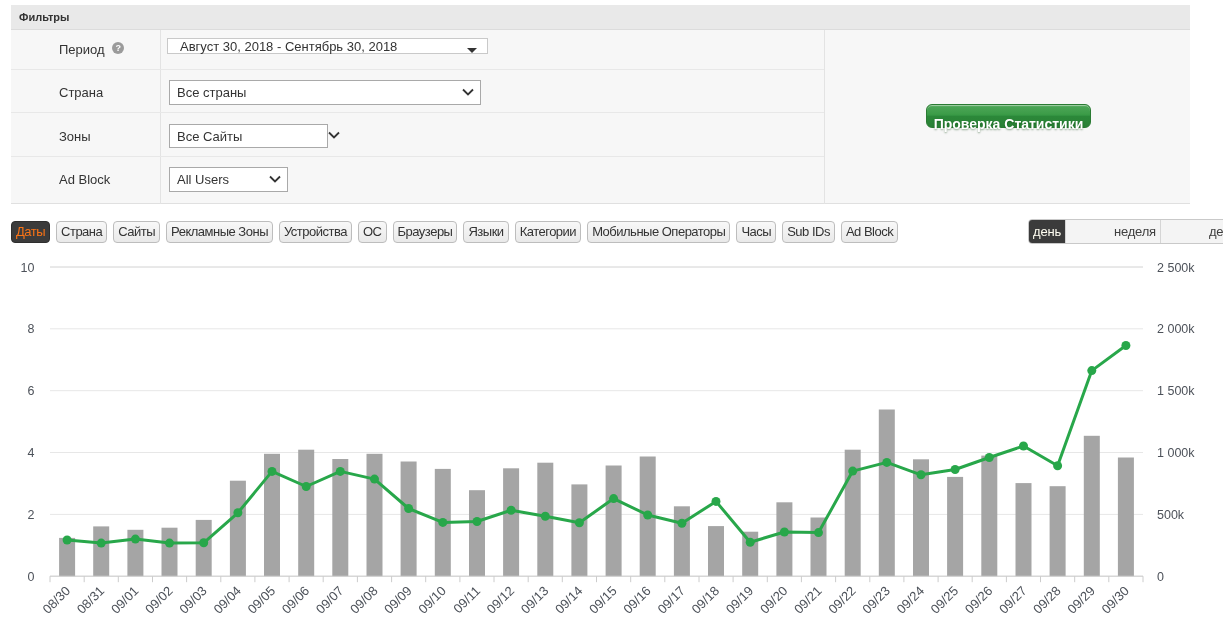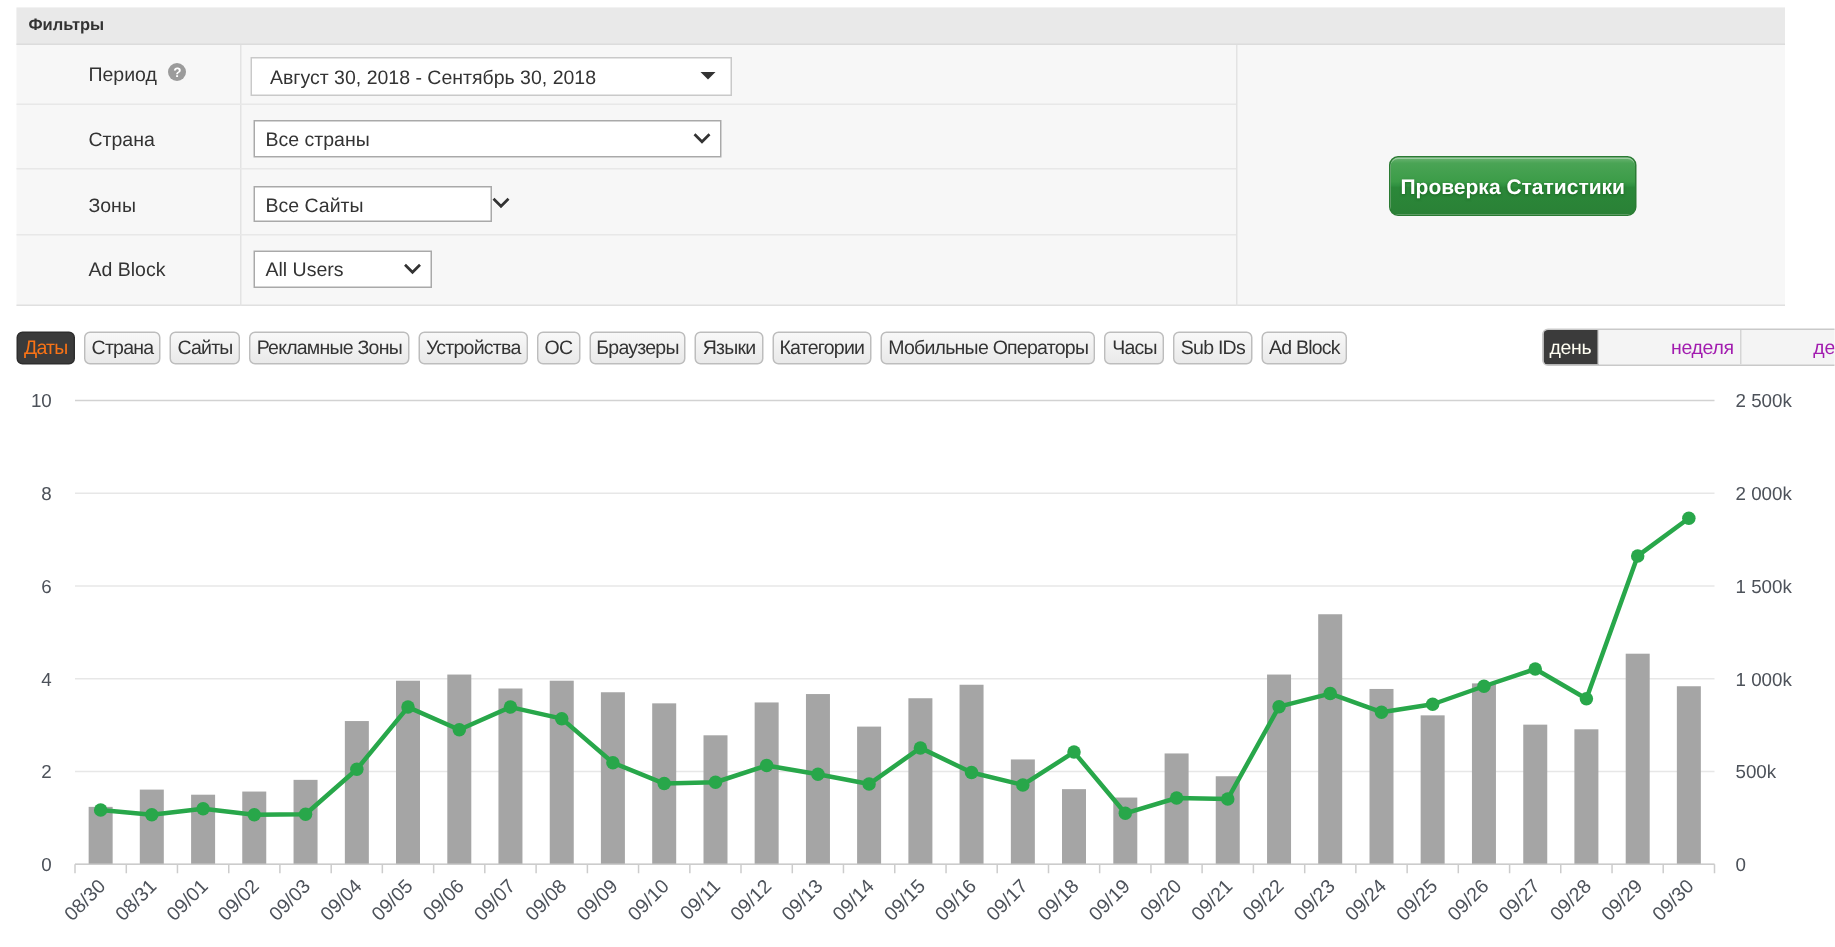--- a/index.html
+++ b/index.html
@@ -10,45 +10,45 @@
 .panel{left:11px;top:5px;width:1179px;height:199px;background:#f7f7f7;border-bottom:1px solid #e0e0e0;}
 .phead{position:absolute;left:0;top:0;width:100%;height:25px;background:#e9e9e9;border-bottom:1px solid #dcdcdc;font-size:11px;font-weight:bold;color:#333;line-height:25px;padding-left:8px;}
 .vline1{position:absolute;left:149px;top:25px;width:1px;height:174px;background:#e3e3e3;}
 .vline2{position:absolute;left:813px;top:25px;width:1px;height:174px;background:#e3e3e3;}
 .hrow{position:absolute;left:0;width:813px;border-bottom:1px solid #e8e8e8;height:0;}
 .lbl{position:absolute;left:20px;font-size:13px;color:#333;margin-left:28px;}
 .qmark{display:inline-block;width:12px;height:12px;border-radius:50%;background:#9b9b9b;color:#fff;font-size:9px;font-weight:bold;text-align:center;line-height:12px;vertical-align:3px;margin-left:4px;}
 .pseudosel{position:absolute;background:#fff;border:1px solid #a9a9a9;font-size:13px;color:#333;display:flex;align-items:center;padding-left:7px;}
 .tri{position:absolute;width:0;height:0;border-left:5px solid transparent;border-right:5px solid transparent;border-top:5px solid #333;}
 .chev{position:absolute;}
-.gbtn{left:926px;top:104px;width:165px;height:40px;border-radius:6px;border:1px solid #2a7b33;background:linear-gradient(to bottom,#6cb473 0%,#4aa455 10%,#3c9c48 42%,#2f9040 50%,#2b8839 52%,#2a8136 100%);box-shadow:inset 0 1px 0 rgba(255,255,255,.35);color:#fff;font-size:14px;font-weight:bold;text-align:center;line-height:38px;white-space:nowrap;text-shadow:0 1px 2px rgba(0,60,0,.45);}
+.gbtn{left:926px;top:104px;width:165px;height:24px;border-radius:6px;border:1px solid #2a7b33;background:linear-gradient(to bottom,#6cb473 0%,#4aa455 10%,#3c9c48 42%,#2f9040 50%,#2b8839 52%,#2a8136 100%);box-shadow:inset 0 1px 0 rgba(255,255,255,.35);color:#fff;font-size:14px;font-weight:bold;text-align:center;line-height:38px;white-space:nowrap;text-shadow:0 1px 2px rgba(0,60,0,.45);}
 
 .tabs{left:11px;top:221px;height:22px;display:flex;gap:6px;}
 .tab{height:22px;padding:0 4px;border:1px solid #bdbdbd;border-radius:4px;background:linear-gradient(to bottom,#f8f8f8,#e9e9e9);font-size:13px;letter-spacing:-0.5px;color:#333;line-height:20px;white-space:nowrap;}
 .tab.active{background:#3b3b3b;border-color:#2e2e2e;color:#f97316;}
 .grp{left:1028px;top:219px;height:25px;display:flex;border:1px solid #c9c9c9;border-radius:4px;overflow:hidden;background:#f4f4f4;gap:44px;}
-.grp div{padding:0 4px;font-size:13px;letter-spacing:-0.2px;color:#a21caf;line-height:23px;border-right:1px solid #d5d5d5;}
+.grp div{padding:0 4px;font-size:13px;letter-spacing:-0.2px;color:#404040;line-height:23px;border-right:1px solid #d5d5d5;}
 .grp div:last-child{border-right:none;}
 .grp div.active{background:#3b3b3b;color:#fffef2;}
 </style>
 </head>
 <body>
 <div class="abs panel">
   <div class="phead">Фильтры</div>
   <div class="vline1"></div>
   <div class="vline2"></div>
   <div class="hrow" style="top:64px;"></div>
   <div class="hrow" style="top:107px;"></div>
   <div class="hrow" style="top:151px;"></div>
   <div class="lbl" style="top:37px;">Период <span class="qmark">?</span></div>
   <div class="lbl" style="top:80px;">Страна</div>
   <div class="lbl" style="top:124px;">Зоны</div>
   <div class="lbl" style="top:167px;">Ad Block</div>
 </div>
-<div class="abs pseudosel" style="left:167px;top:38px;width:321px;height:26px;border-color:#c9c9c9;padding-left:12px;">Август 30, 2018 - Сентябрь 30, 2018</div>
+<div class="abs pseudosel" style="left:167px;top:38px;width:321px;height:16px;border-color:#c9c9c9;padding-left:12px;">Август 30, 2018 - Сентябрь 30, 2018</div>
 <div class="abs tri" style="left:467px;top:48px;"></div>
 <div class="abs pseudosel" style="left:169px;top:80px;width:312px;height:25px;">Все страны</div>
 <svg class="abs chev" style="left:461px;top:88px;" width="14" height="9">
     <path d="M2 1.5 L7 6.5 L12 1.5" fill="none" stroke="#333" stroke-width="1.8"></path>
   </svg>
 <div class="abs pseudosel" style="left:169px;top:124px;width:159px;height:24px;">Все Сайты</div>
 <svg class="abs chev" style="left:327px;top:131px;" width="14" height="9">
     <path d="M2 1.5 L7 6.5 L12 1.5" fill="none" stroke="#333" stroke-width="1.8"></path>
   </svg>
 <div class="abs pseudosel" style="left:169px;top:167px;width:119px;height:25px;">All Users</div>

